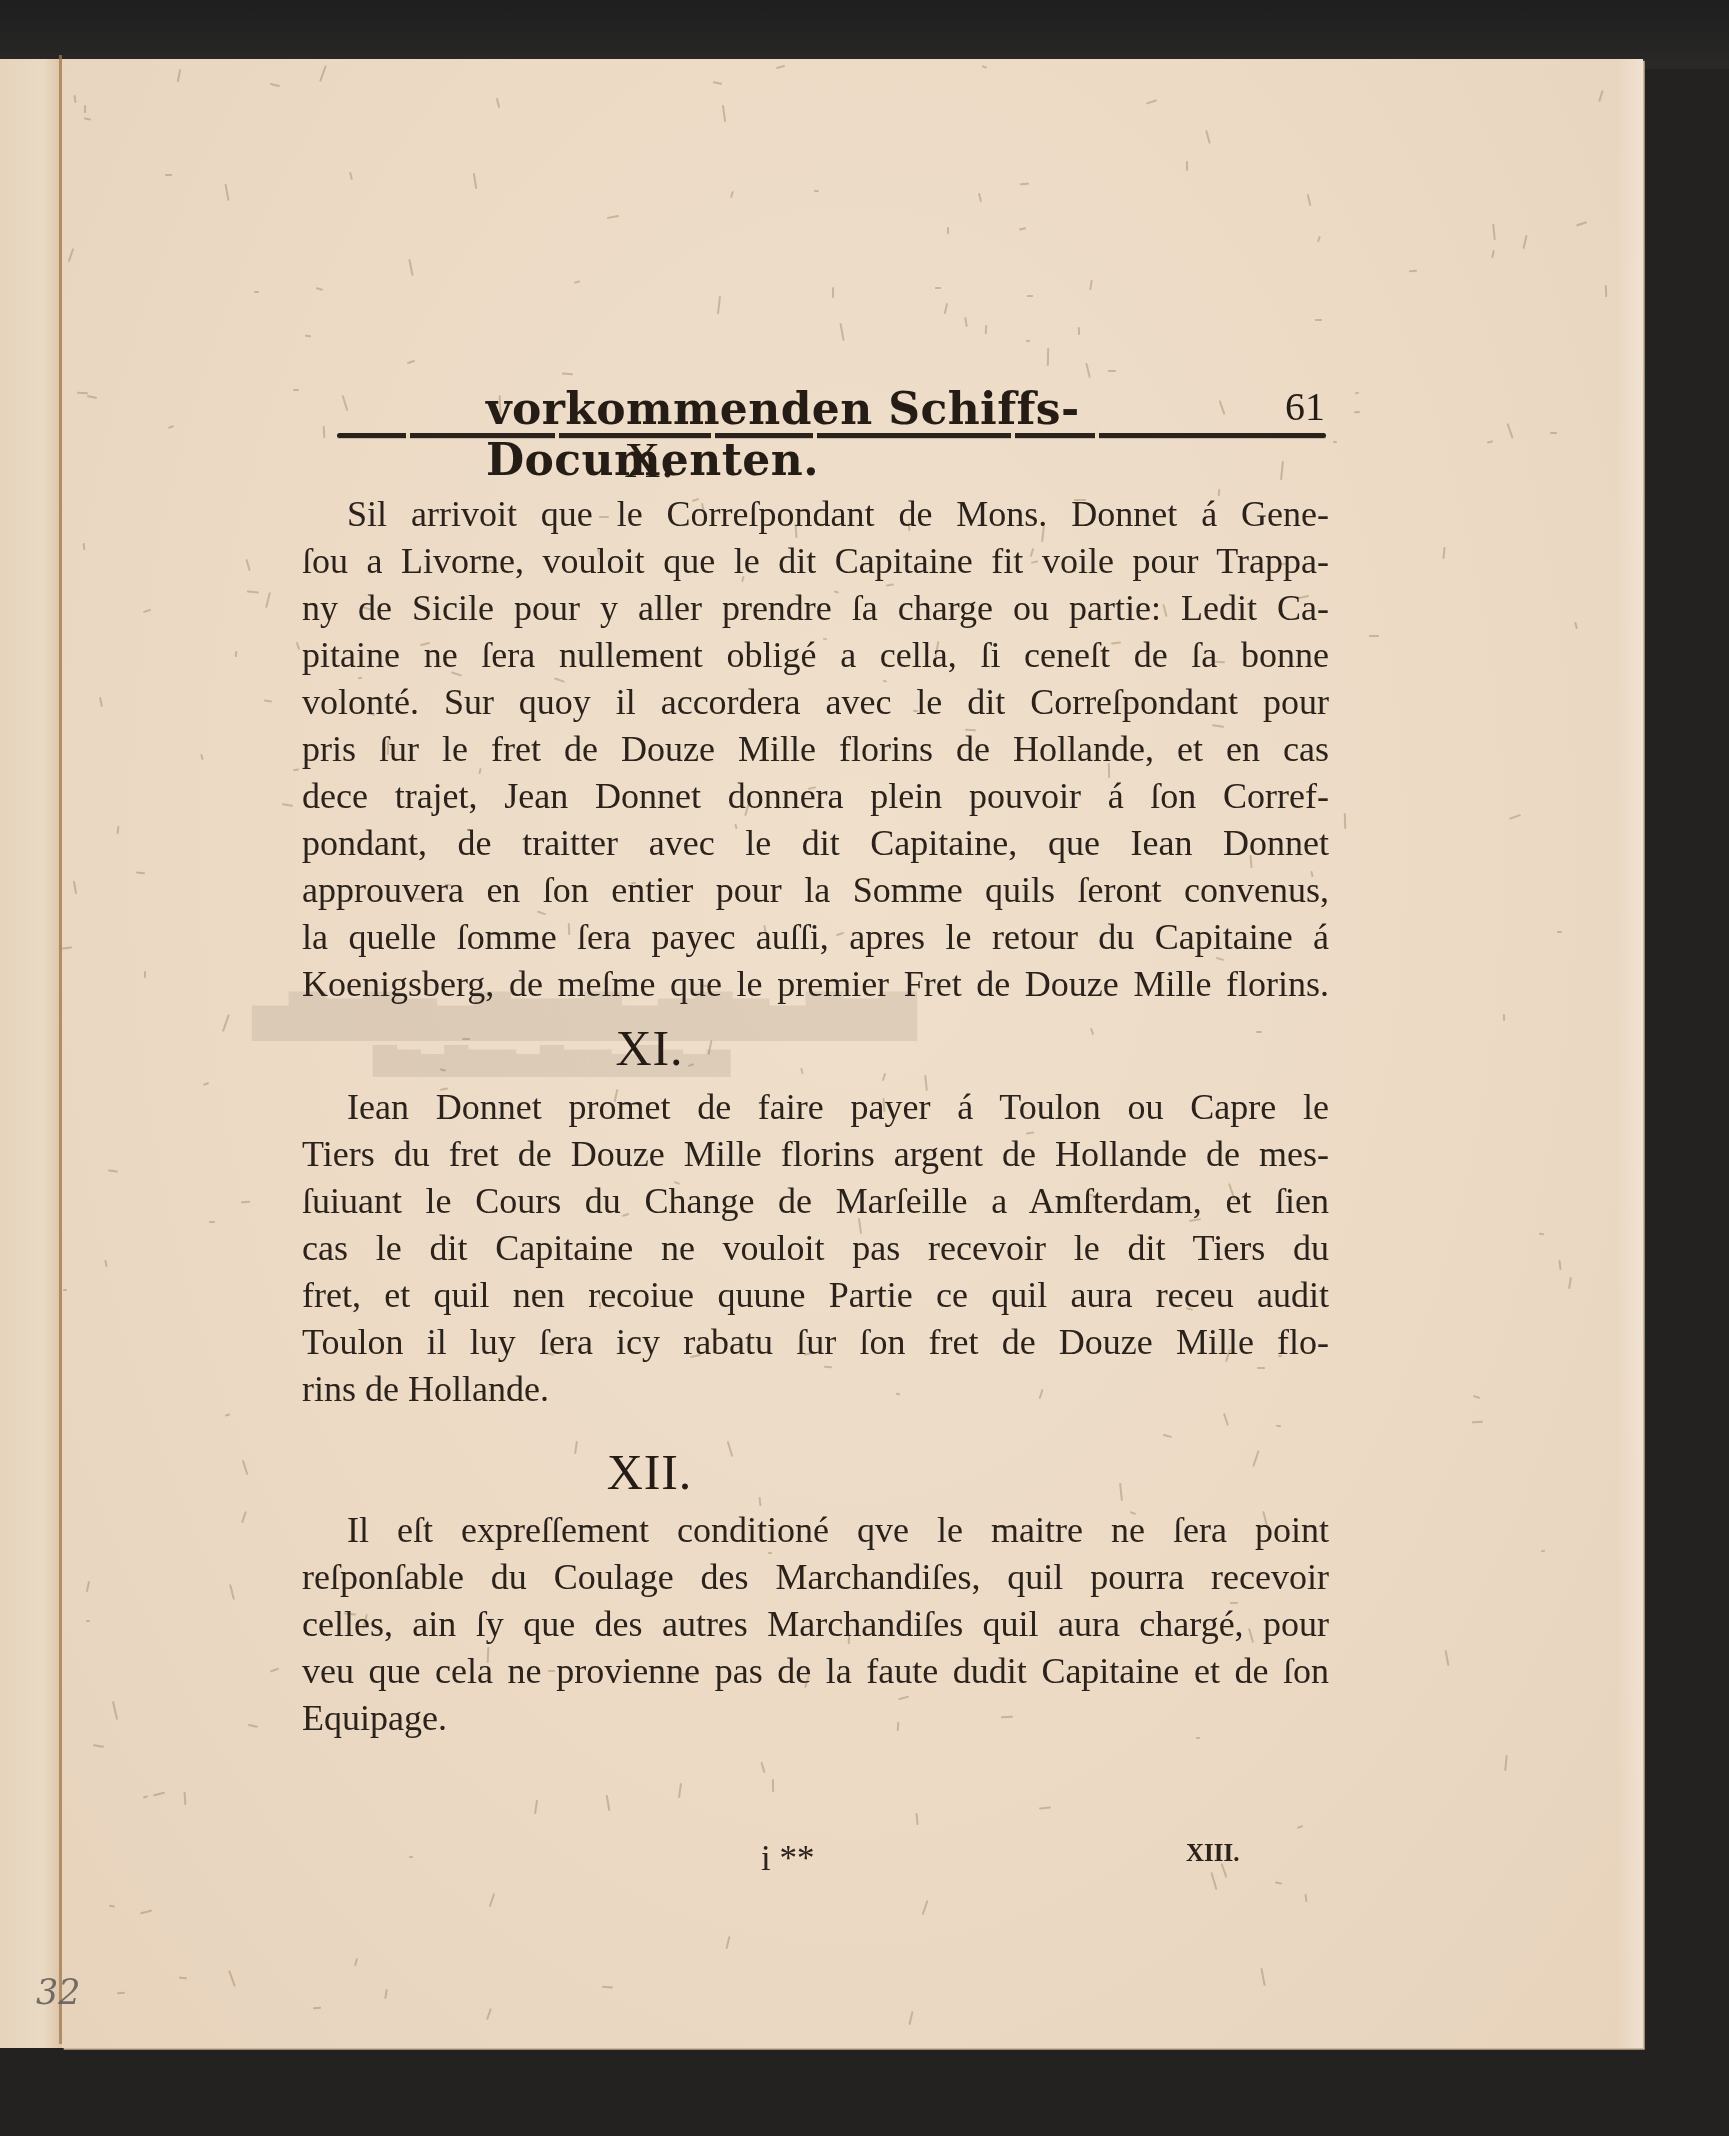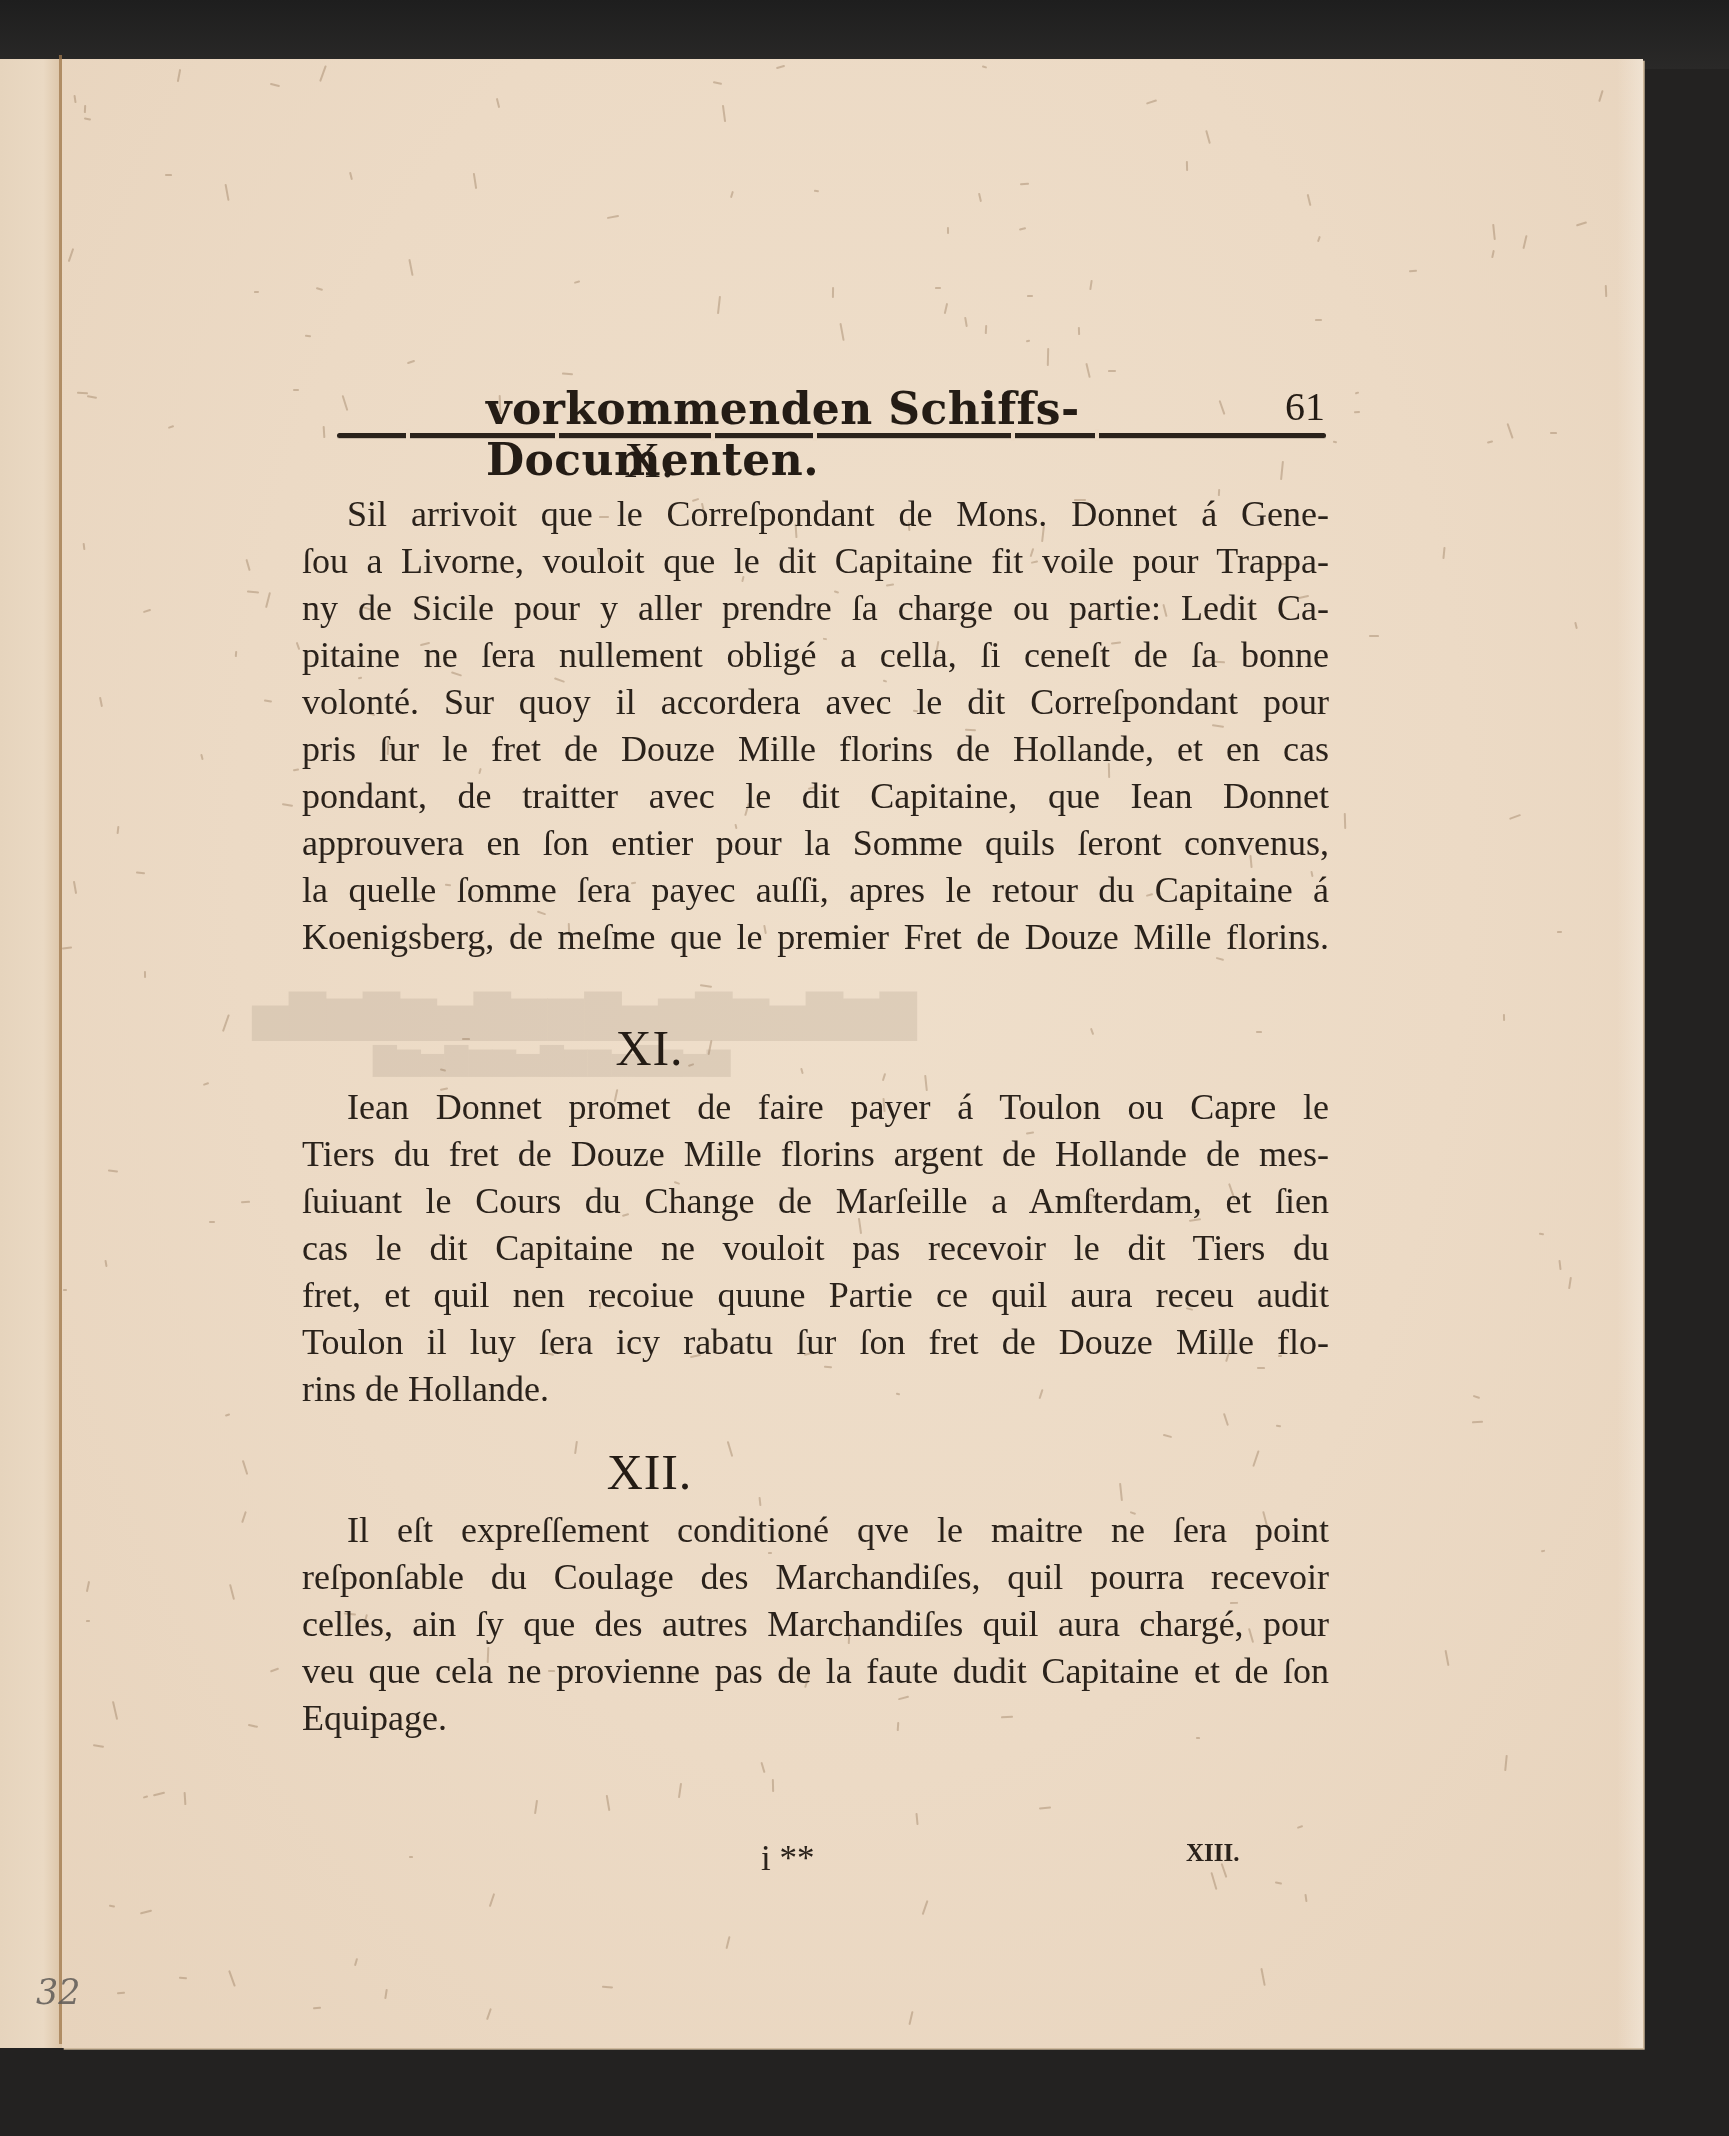--- a/index.html
+++ b/index.html
@@ -362,20 +362,21 @@
   <div class="rule-gap" style="left:1033px"></div>
 
   <div class="section-num" style="top:372px; left:-203px;">X.</div>
   <div class="para" style="top:432px;">
     <span class="line indent">Sil arrivoit que le Correſpondant de Mons. Donnet á Gene-</span>
     <span class="line">ſou a Livorne, vouloit que le dit Capitaine fit voile pour Trappa-</span>
     <span class="line">ny de Sicile pour y aller prendre ſa charge ou partie: Ledit Ca-</span>
     <span class="line">pitaine ne ſera nullement obligé a cella, ſi ceneſt de ſa bonne</span>
     <span class="line">volonté. Sur quoy il accordera avec le dit Correſpondant pour</span>
     <span class="line">pris ſur le fret de Douze Mille florins de Hollande, et en cas</span>
+    <span class="line">dece trajet, Jean Donnet donnera plein pouvoir á ſon Corref-</span>
     <span class="line">pondant, de traitter avec le dit Capitaine, que Iean Donnet</span>
     <span class="line">approuvera en ſon entier pour la Somme quils ſeront convenus,</span>
     <span class="line">la quelle ſomme ſera payec auſſi, apres le retour du Capitaine á</span>
     <span class="line">Koenigsberg, de meſme que le premier Fret de Douze Mille florins.</span>
   </div>
 
   <div class="section-num" style="top:960px; left:-203px;">XI.</div>
   <div class="para" style="top:1025px;">
     <span class="line indent">Iean Donnet promet de faire payer á Toulon ou Capre le</span>
     <span class="line">Tiers du fret de Douze Mille florins argent de Hollande de mes-</span>

